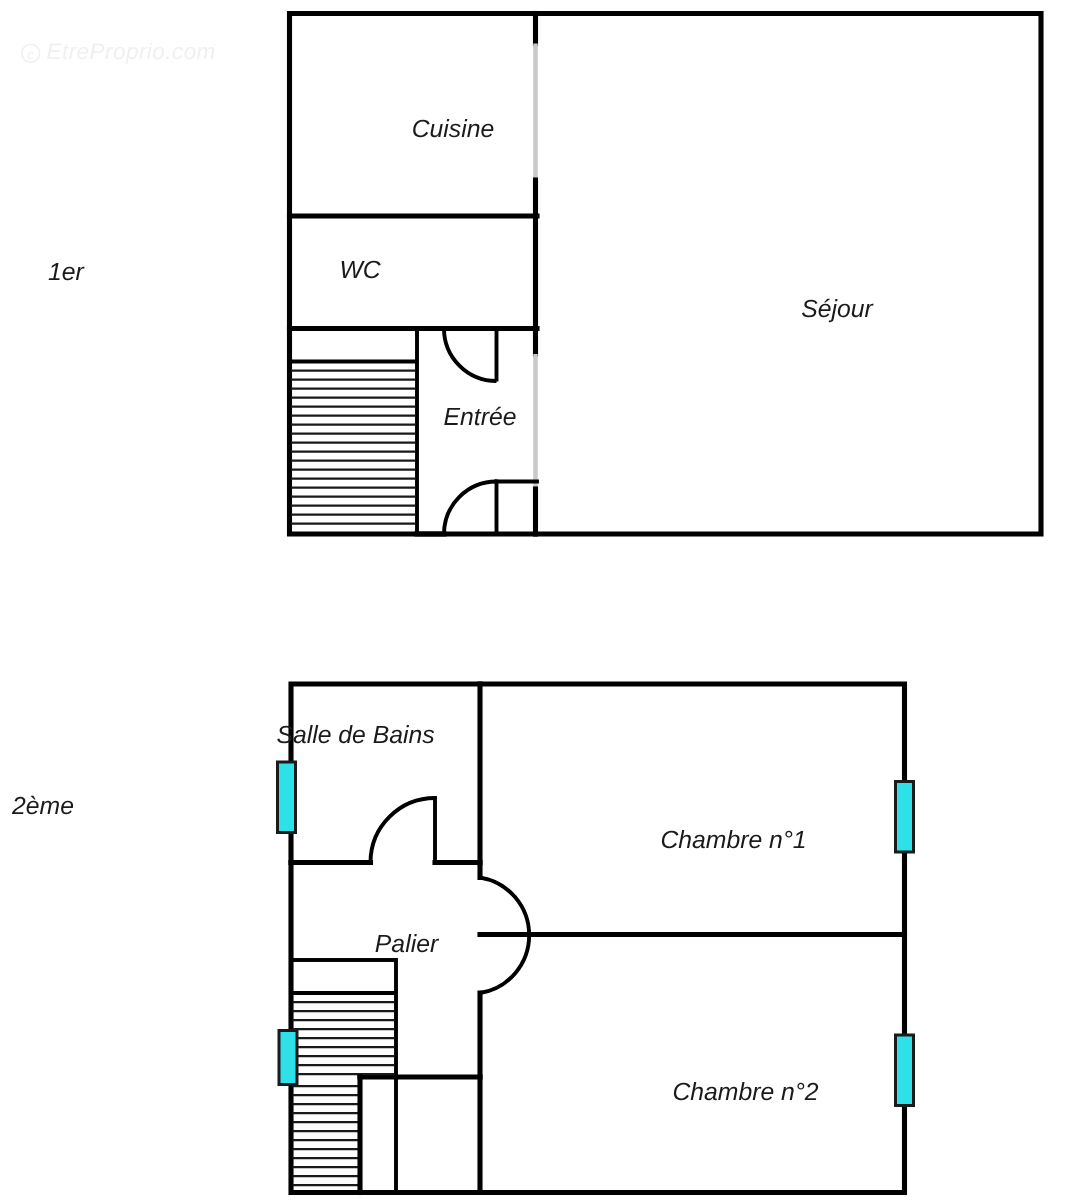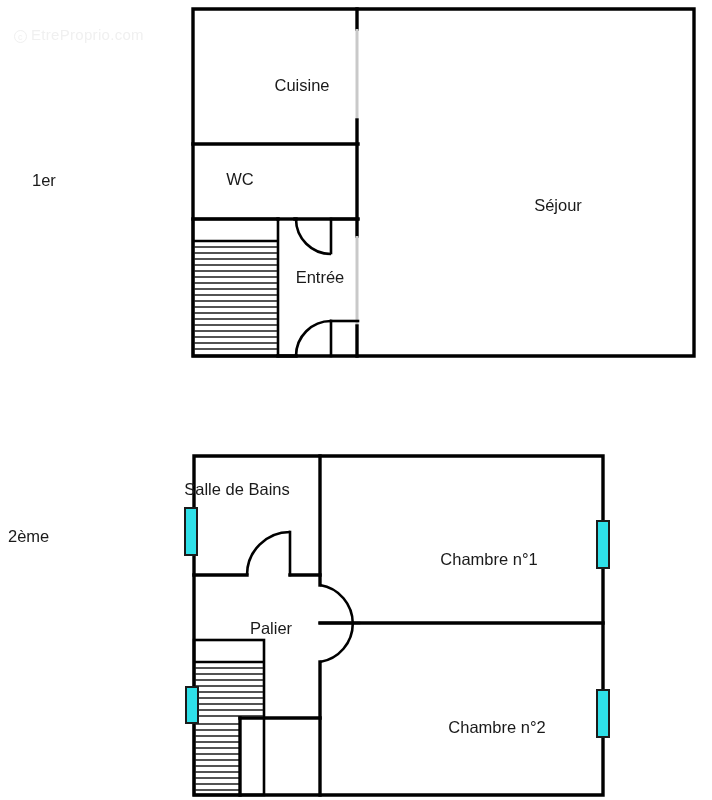--- a/index.html
+++ b/index.html
@@ -13,20 +13,21 @@
     height: 800px;
     position: relative;
     font-family: "Liberation Sans", sans-serif;
     overflow: hidden;
   }
   #plan-root {
     position: absolute;
     left: 0; top: 0;
     width: 712px;
     height: 800px;
+    font-style: italic;
   }
   svg.floorplan {
     display: block;
     width: 712px;
     height: 800px;
   }
   .wall {
     stroke: #000000;
     stroke-width: 3.4;
     fill: none;

